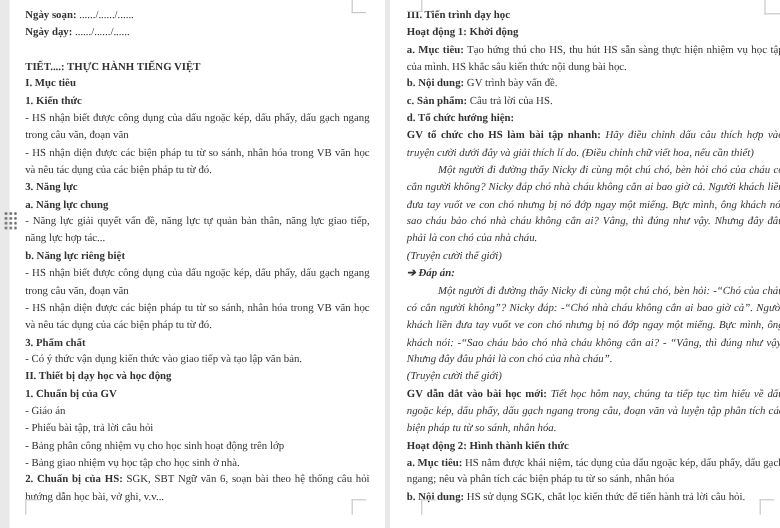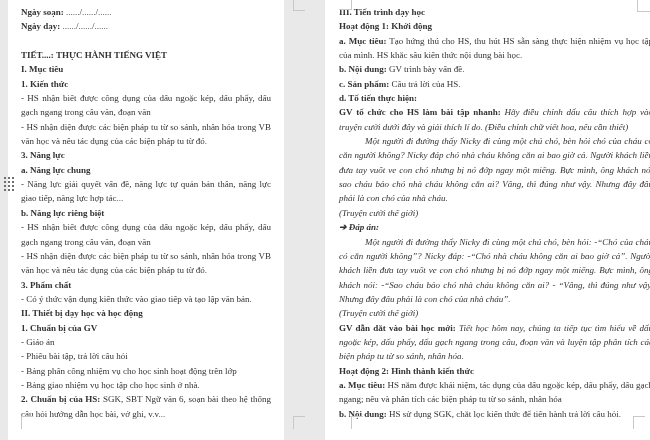--- a/index.html
+++ b/index.html
@@ -13,21 +13,21 @@
   body{
     width:650px;height:440px;overflow:hidden;position:relative;
     background:var(--canvas);
     font-family:"Liberation Serif","DejaVu Serif",serif;
     color:var(--ink);
   }
   .page{
     position:absolute;top:0;bottom:0;background:var(--page);
     overflow:hidden;
   }
-  .page-left{left:8px;width:276px;}
+  .page-left{left:8px;width:313px;}
   .page-right{left:325px;width:340px;}
   .page-gap{position:absolute;top:0;bottom:0;left:321px;width:16px;background:var(--canvas);}
   .gutter-left{position:absolute;top:0;bottom:0;left:0;width:8px;background:var(--canvas);}
   .page-text{
     font-size:9px;line-height:14.35px;
     padding:5px 13px 0 13px;
   }
   .page-right .page-text{padding:5px 12px 0 14px;}
   .page-text p{margin:0;text-align:justify;}
   .page-text p.p-center{text-align:left;}
@@ -89,21 +89,21 @@
 
 <div class="page-gap"></div>
 
 <div class="page page-right">
   <div class="page-text">
       <p class="p-justify"><span class="r-b">III. Tiến trình dạy học</span></p>
       <p class="p-center"><span class="r-b">Hoạt động 1: Khởi động</span></p>
       <p class="p-justify"><span class="r-b">a. Mục tiêu:</span><span> Tạo hứng thú cho HS, thu hút HS sẵn sàng thực hiện nhiệm vụ học tập của mình. HS khắc sâu kiến thức nội dung bài học.</span></p>
       <p class="p-justify"><span class="r-b">b. Nội dung:</span><span> GV trình bày vấn đề.</span></p>
       <p class="p-justify"><span class="r-b">c. Sản phẩm:</span><span> Câu trả lời của HS.</span></p>
-      <p class="p-justify"><span class="r-b">d. Tổ tiến thực hiện:</span></p>
+      <p class="p-justify"><span class="r-b">d. Tổ chức hướng hiện:</span></p>
       <p class="p-justify"><span class="r-b">GV tổ chức cho HS làm bài tập nhanh:</span><span class="r-i"> Hãy điều chỉnh dấu câu thích hợp vào truyện cười dưới đây và giải thích lí do. (Điều chỉnh chữ viết hoa, nếu cần thiết)</span></p>
       <p class="p-indent"><span class="r-i">Một người đi đường thấy Nicky đi cùng một chú chó, bèn hỏi chó của cháu có cắn người không? Nicky đáp chó nhà cháu không cắn ai bao giờ cả. Người khách liền đưa tay vuốt ve con chó nhưng bị nó đớp ngay một miếng. Bực mình, ông khách nói sao cháu bảo chó nhà cháu không cắn ai? Vâng, thì đúng như vậy. Nhưng đây đâu phải là con chó của nhà cháu.</span></p>
       <p class="p-right"><span class="r-i">(Truyện cười thế giới)</span></p>
       <p class="p-justify"><span class="r-b r-i">➔ Đáp án:</span></p>
       <p class="p-indent"><span class="r-i">Một người đi đường thấy Nicky đi cùng một chú chó, bèn hỏi: -“Chó của cháu có cắn người không”? Nicky đáp: -“Chó nhà cháu không cắn ai bao giờ cả”. Người khách liền đưa tay vuốt ve con chó nhưng bị nó đớp ngay một miếng. Bực mình, ông khách nói: -“Sao cháu bảo chó nhà cháu không cắn ai? - “Vâng, thì đúng như vậy. Nhưng đây đâu phải là con chó của nhà cháu”.</span></p>
       <p class="p-right"><span class="r-i">(Truyện cười thế giới)</span></p>
       <p class="p-justify"><span class="r-b">GV dẫn dắt vào bài học mới:</span><span class="r-i"> Tiết học hôm nay, chúng ta tiếp tục tìm hiểu về dấu ngoặc kép, dấu phẩy, dấu gạch ngang trong câu, đoạn văn và luyện tập phân tích các biện pháp tu từ so sánh, nhân hóa.</span></p>
       <p class="p-center"><span class="r-b">Hoạt động 2: Hình thành kiến thức</span></p>
       <p class="p-justify"><span class="r-b">a. Mục tiêu:</span><span> HS nắm được khái niệm, tác dụng của dấu ngoặc kép, dấu phẩy, dấu gạch ngang; nêu và phân tích các biện pháp tu từ so sánh, nhân hóa</span></p>
       <p class="p-justify"><span class="r-b">b. Nội dung:</span><span> HS sử dụng SGK, chắt lọc kiến thức để tiến hành trả lời câu hỏi.</span></p>

